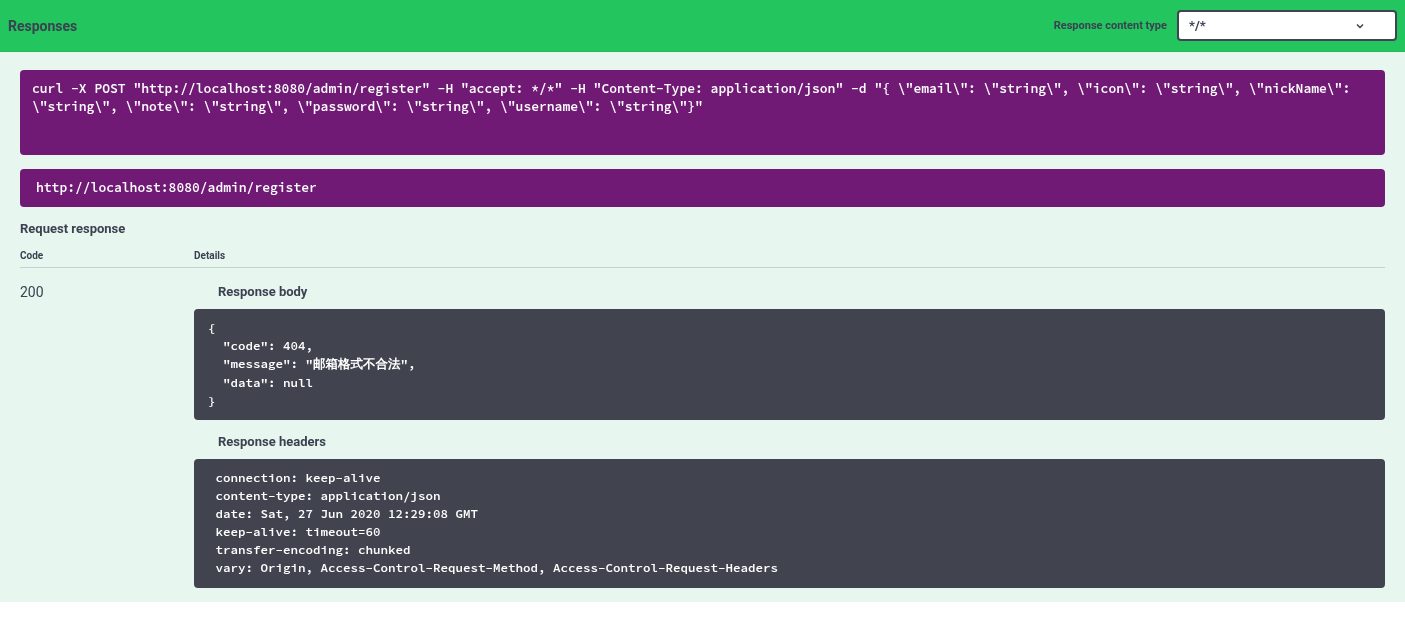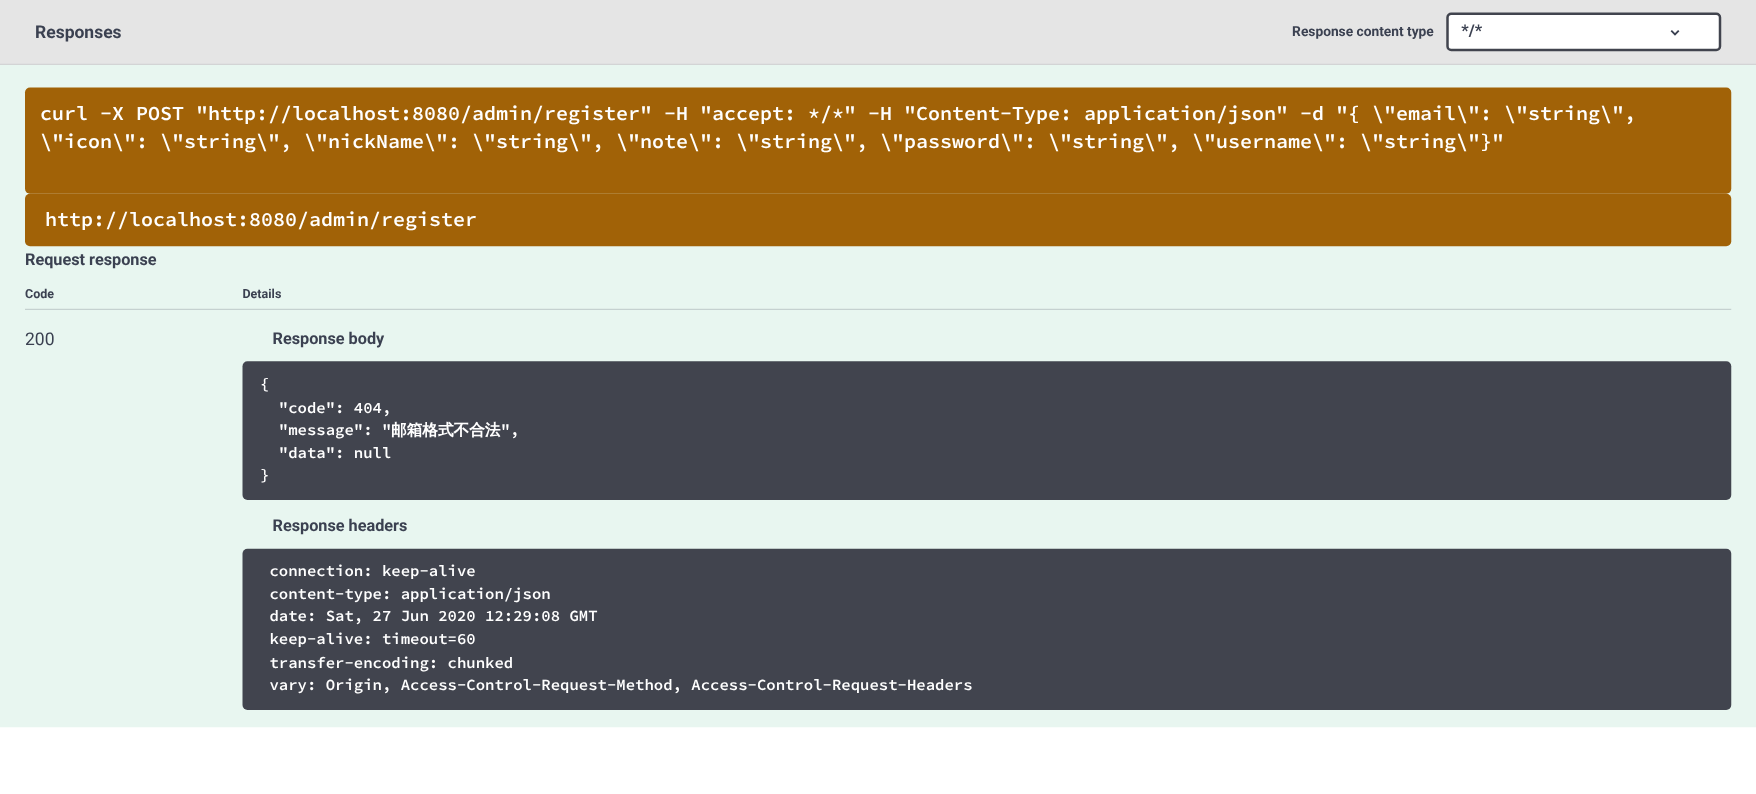--- a/index.html
+++ b/index.html
@@ -7,22 +7,22 @@
     font-family: -apple-system, BlinkMacSystemFont, "Segoe UI", Roboto, sans-serif;
     font-size: 14px;
     color: #3b4151;
     background: #fff;
     width: 1405px;
   }
   .responses-header {
     display: flex;
     align-items: center;
     justify-content: space-between;
-    padding: 10px 28px;
-    background: #e5e5e5;
+    padding: 10px 8px;
+    background: #22c55e;
     border-bottom: 1px solid rgba(59,65,81,0.1);
   }
   .responses-title {
     font-weight: 700;
     font-size: 14px;
   }
   .content-type-wrap {
     display: flex;
     align-items: center;
     gap: 10px;
@@ -52,29 +52,30 @@
     background: #e8f6f0;
     padding: 18px 20px 0 20px;
   }
   .section-label {
     font-weight: 700;
     font-size: 13px;
     margin-bottom: 8px;
     margin-top: 4px;
   }
   .code-block {
-    background: #a16207;
+    background: #701a75;
     color: #fff;
     border-radius: 4px;
     padding: 10px 12px;
     font-family: "Source Code Pro", Consolas, Monaco, monospace;
-    font-size: 16px;
+    font-size: 13px;
     font-weight: 600;
     white-space: pre-wrap;
     word-break: break-word;
+    margin-bottom: 14px;
     line-height: 1.4;
   }
   .curl-block { min-height: 85px; }
   .url-block { padding: 10px 16px; }
   .table-header {
     display: flex;
     font-weight: 700;
     font-size: 10px;
     padding: 6px 0;
     border-bottom: 1px solid rgba(59,65,81,0.2);

